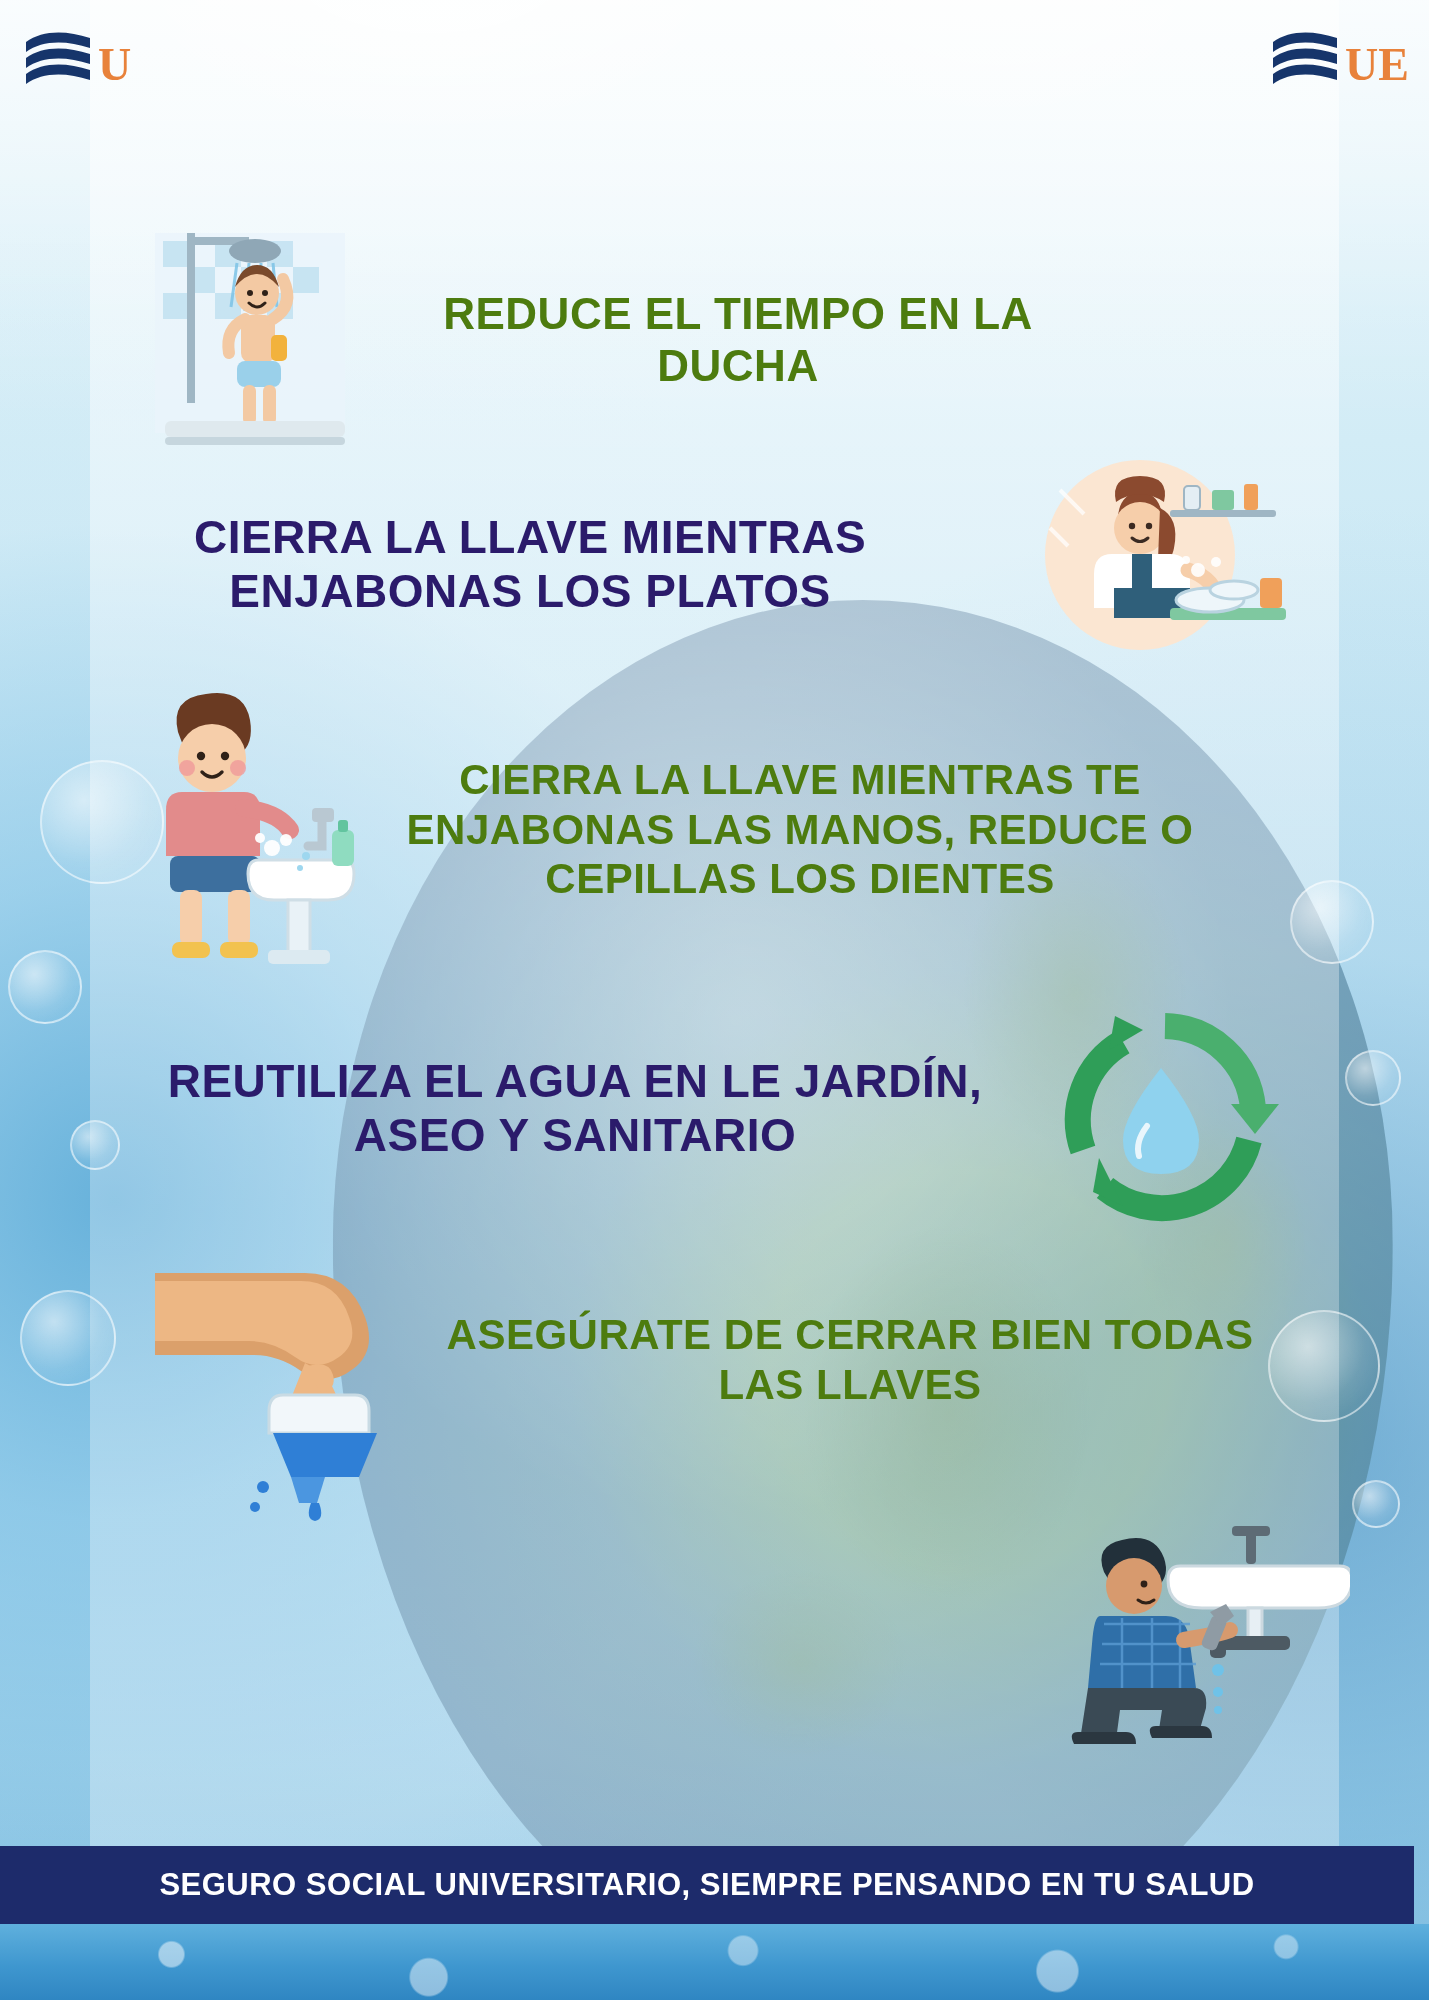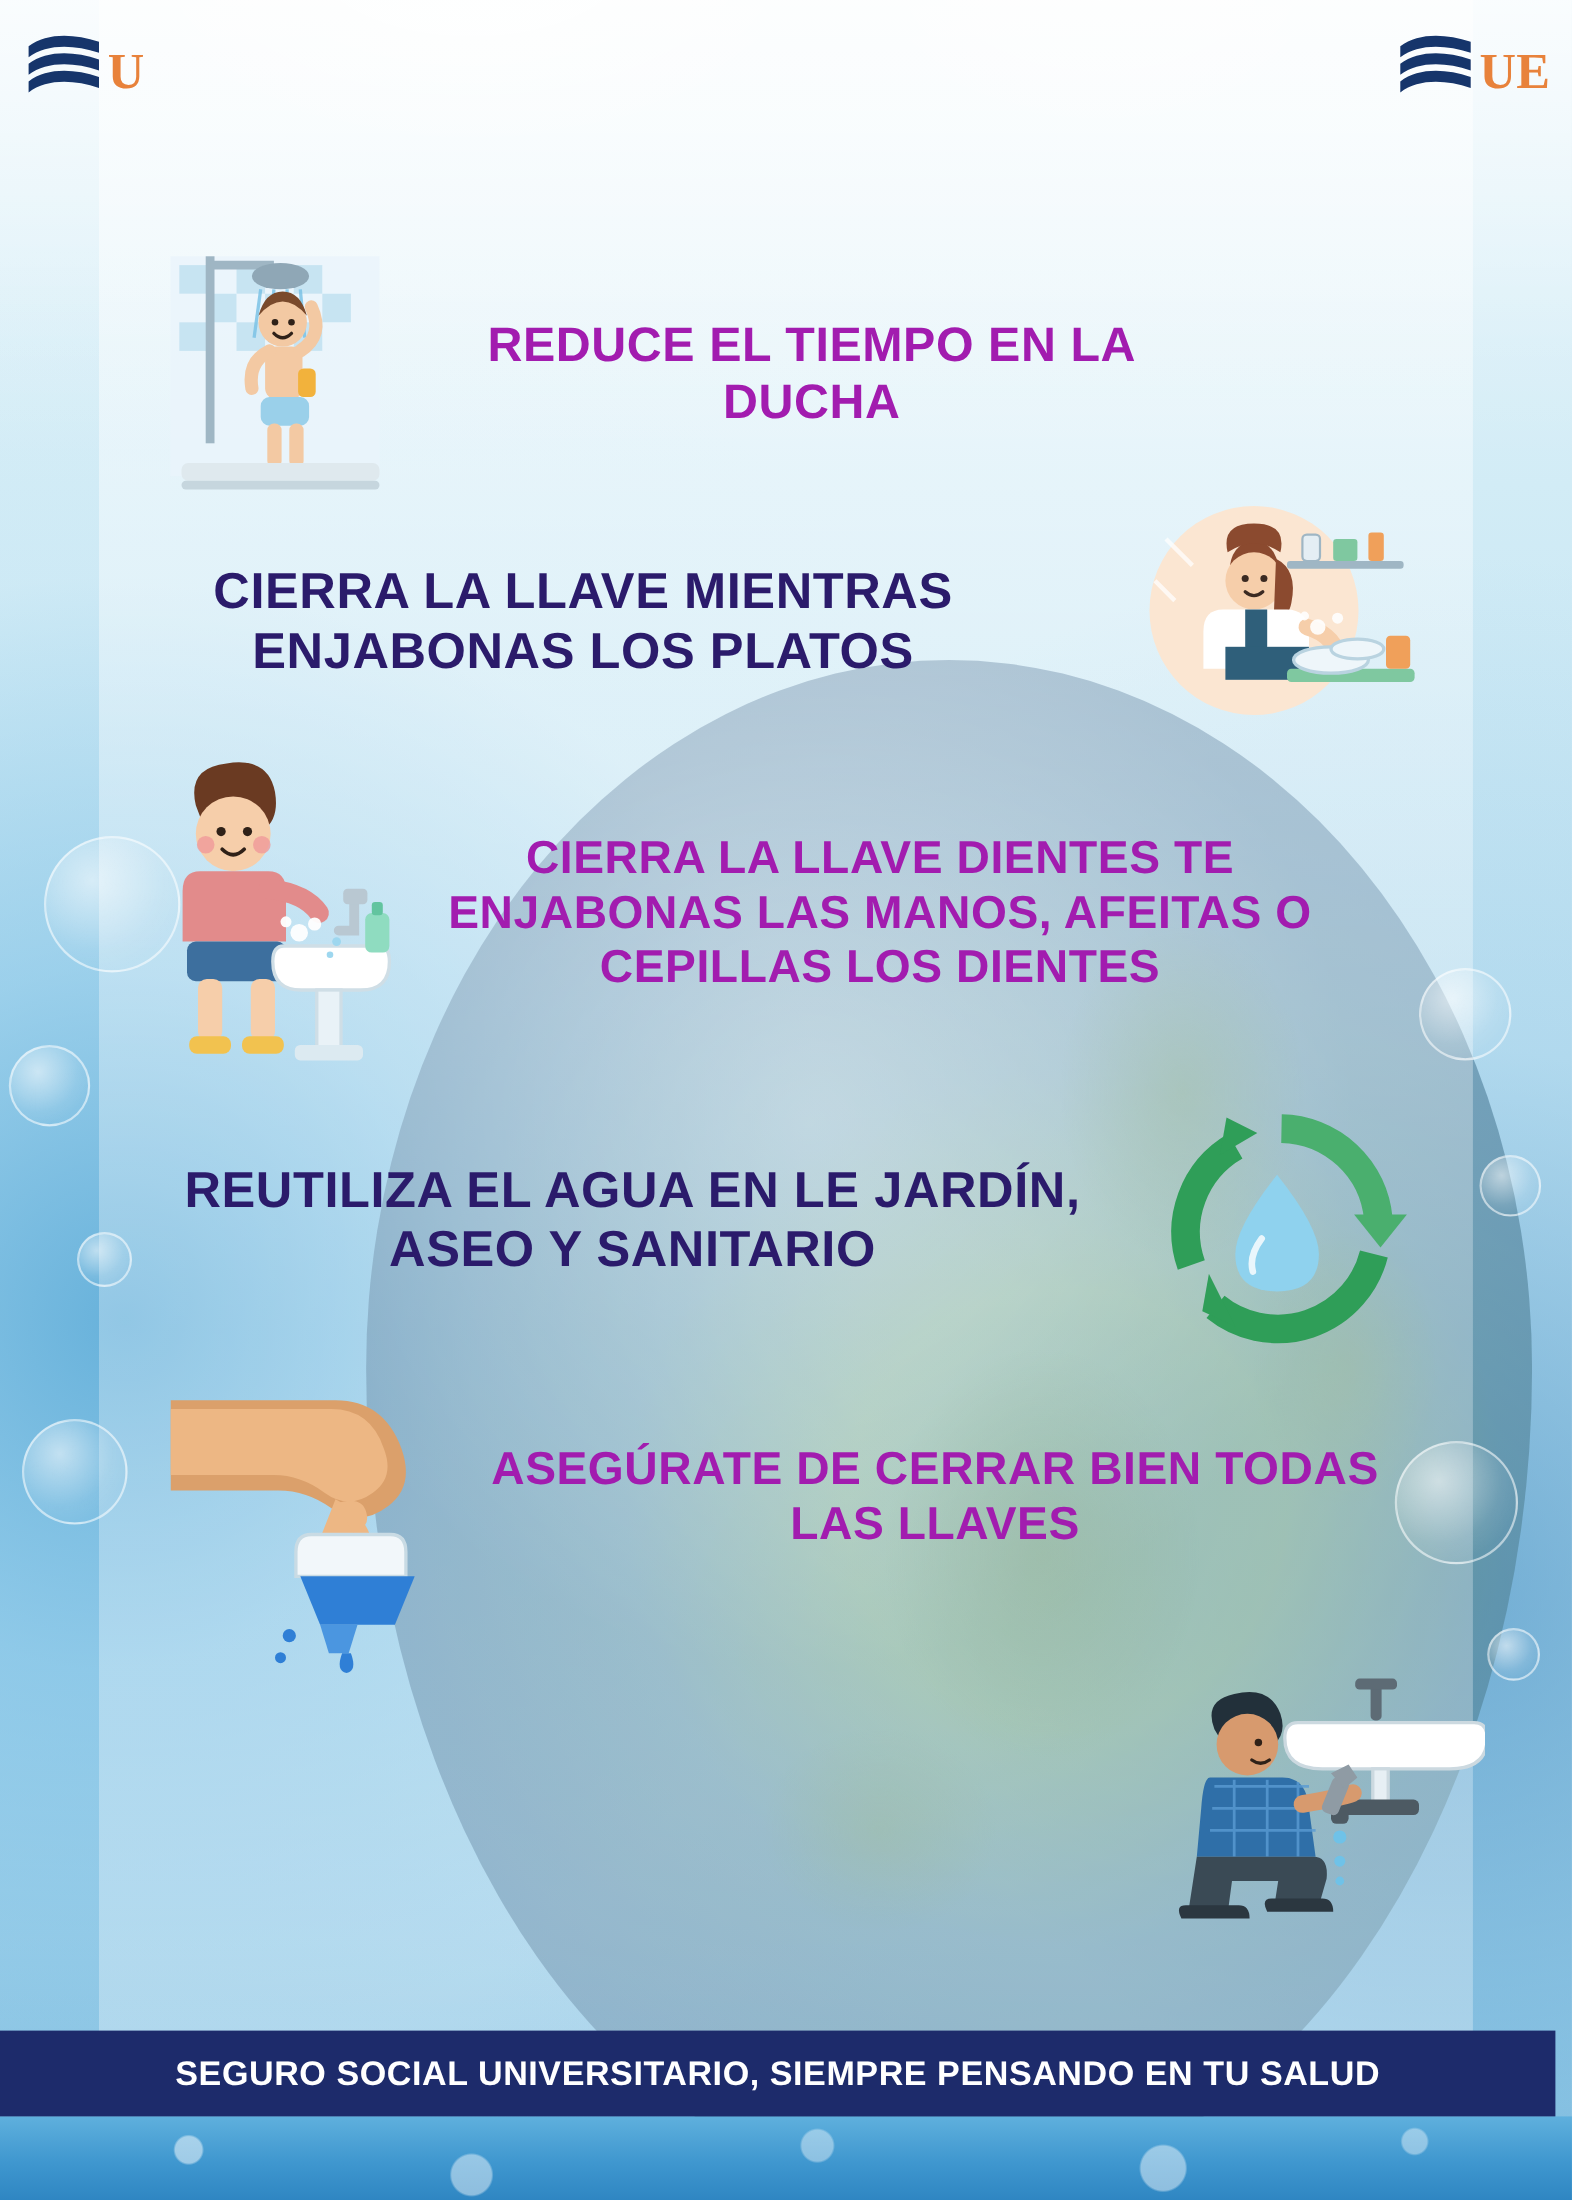--- a/index.html
+++ b/index.html
@@ -132,21 +132,21 @@
   }
 
   
   .tip {
     position: absolute;
     z-index: 4;
     font-weight: bold;
     line-height: 1.18;
     letter-spacing: 0.5px;
   }
-  .tip.green { color: #a21caf; }
+  .tip.green { color: #4d7c0f; }
   .tip.purple { color: #2B1B6B; }
 
   .tip1 { top: 288px; left: 398px; width: 680px; text-align: center; font-size: 44px; }
   .tip2 { top: 510px; left: 100px; width: 860px; text-align: center; font-size: 46px; }
   .tip3 { top: 755px; left: 360px; width: 880px; text-align: center; font-size: 42px; }
   .tip4 { top: 1040px; left: 130px; width: 890px; text-align: center; font-size: 46px; margin-top: 14px; }
   .tip5 { top: 1310px; left: 400px; width: 900px; text-align: center; font-size: 42px; }
   .tip6 { top: 1575px; left: 180px; width: 810px; text-align: center; font-size: 46px; }
 
   
@@ -345,21 +345,21 @@
       </g>
       <rect x="192" y="150" width="22" height="36" rx="6" fill="#8fdcc0"></rect>
       <rect x="198" y="140" width="10" height="12" rx="3" fill="#62c49f"></rect>
       <g fill="#ffffff" opacity="0.95">
         <circle cx="132" cy="168" r="8"></circle>
           <circle cx="146" cy="160" r="6"></circle>
           <circle cx="120" cy="158" r="5"></circle>
       </g>
     </svg>
   </div>
-  <div class="tip green tip3">CIERRA LA LLAVE DIENTES TE ENJABONAS LAS MANOS, AFEITAS O CEPILLAS LOS DIENTES</div>
+  <div class="tip green tip3">CIERRA LA LLAVE MIENTRAS TE ENJABONAS LAS MANOS, REDUCE O CEPILLAS LOS DIENTES</div>
 
   <div class="illus illus-recycle">
     <svg viewBox="0 0 260 230" width="260" height="230">
       <path d="M130 26 A 90 90 0 0 1 218 108" stroke="#4aaf6e" stroke-width="26" fill="none" stroke-linecap="butt"></path>
       <path d="M196 104 l24 30 l24 -30z" fill="#4aaf6e"></path>
       <path d="M214 140 A 90 90 0 0 1 70 188" stroke="#2f9e58" stroke-width="26" fill="none"></path>
       <path d="M88 206 l-30 -14 l6 -34z" fill="#2f9e58"></path>
       <path d="M48 150 A 90 90 0 0 1 88 42" stroke="#2f9e58" stroke-width="26" fill="none"></path>
       <path d="M108 30 l-28 -14 l-6 34z" fill="#2f9e58"></path>
       <path d="M126 68 q38 48 38 72 q0 34 -38 34 q-38 0 -38 -34 q0 -24 38 -72z" fill="#8fd2ee"></path>

